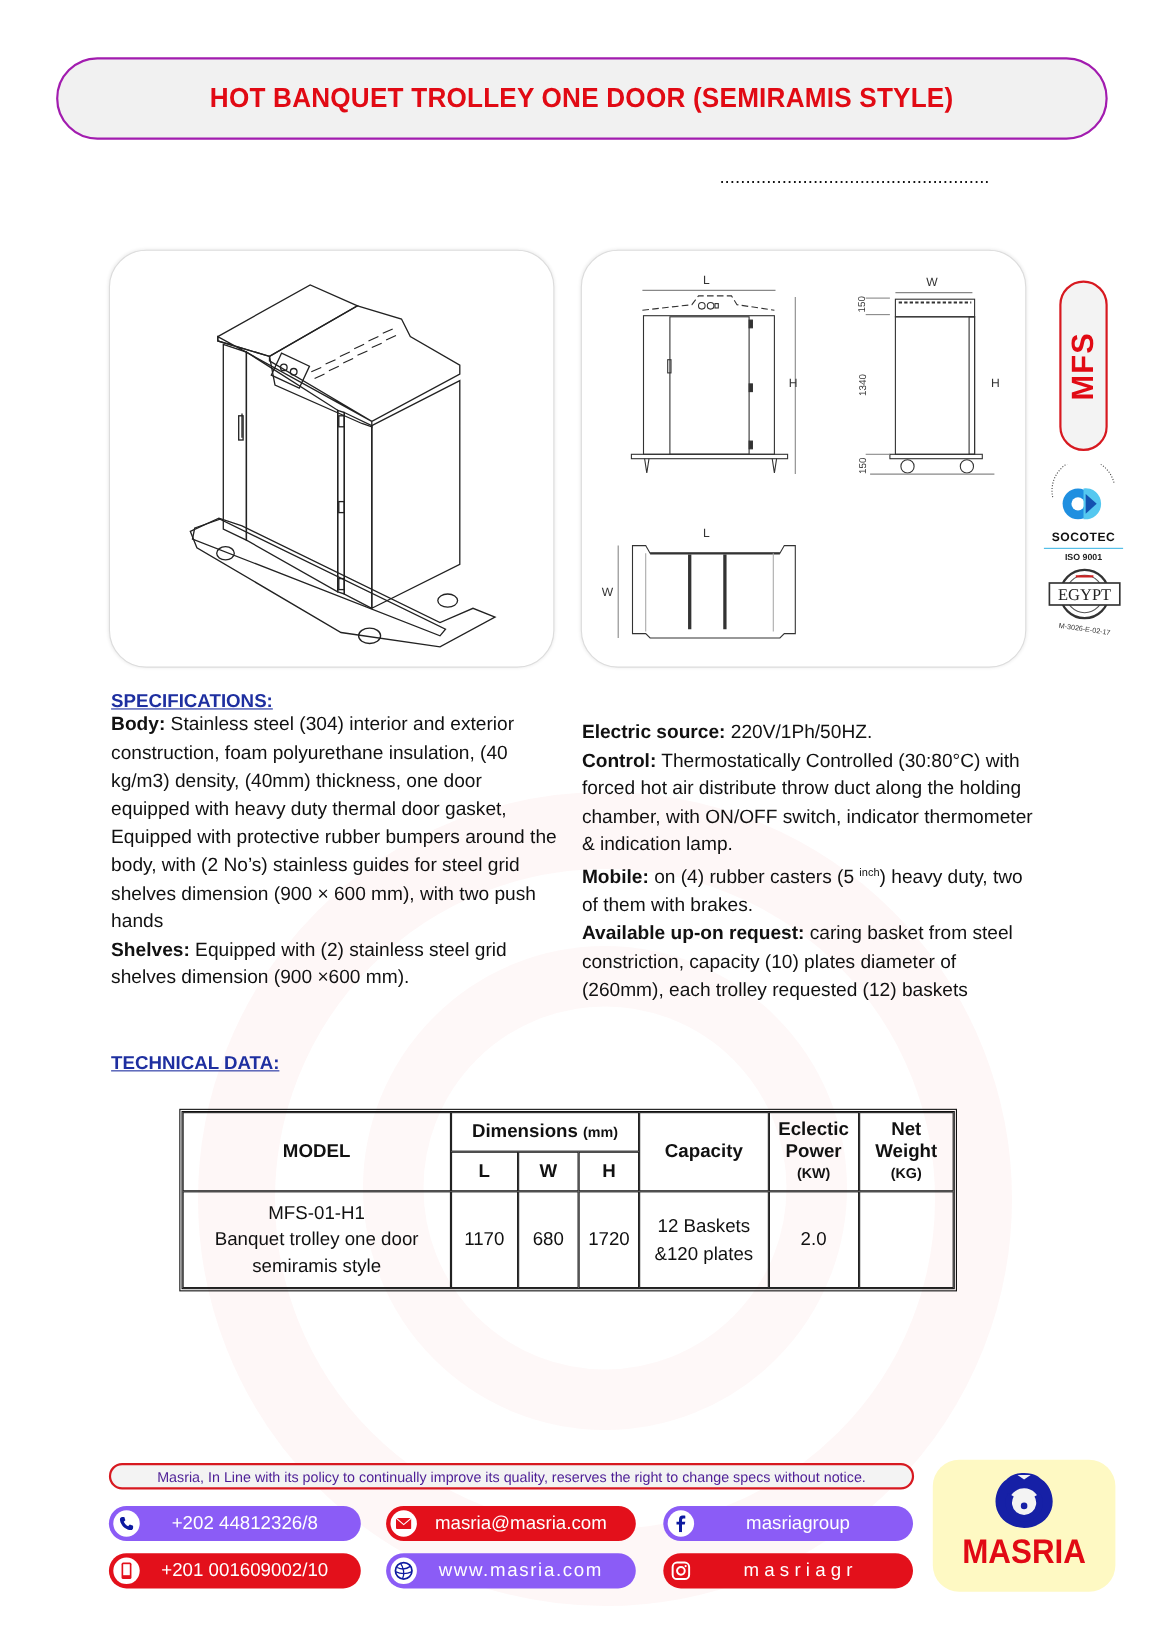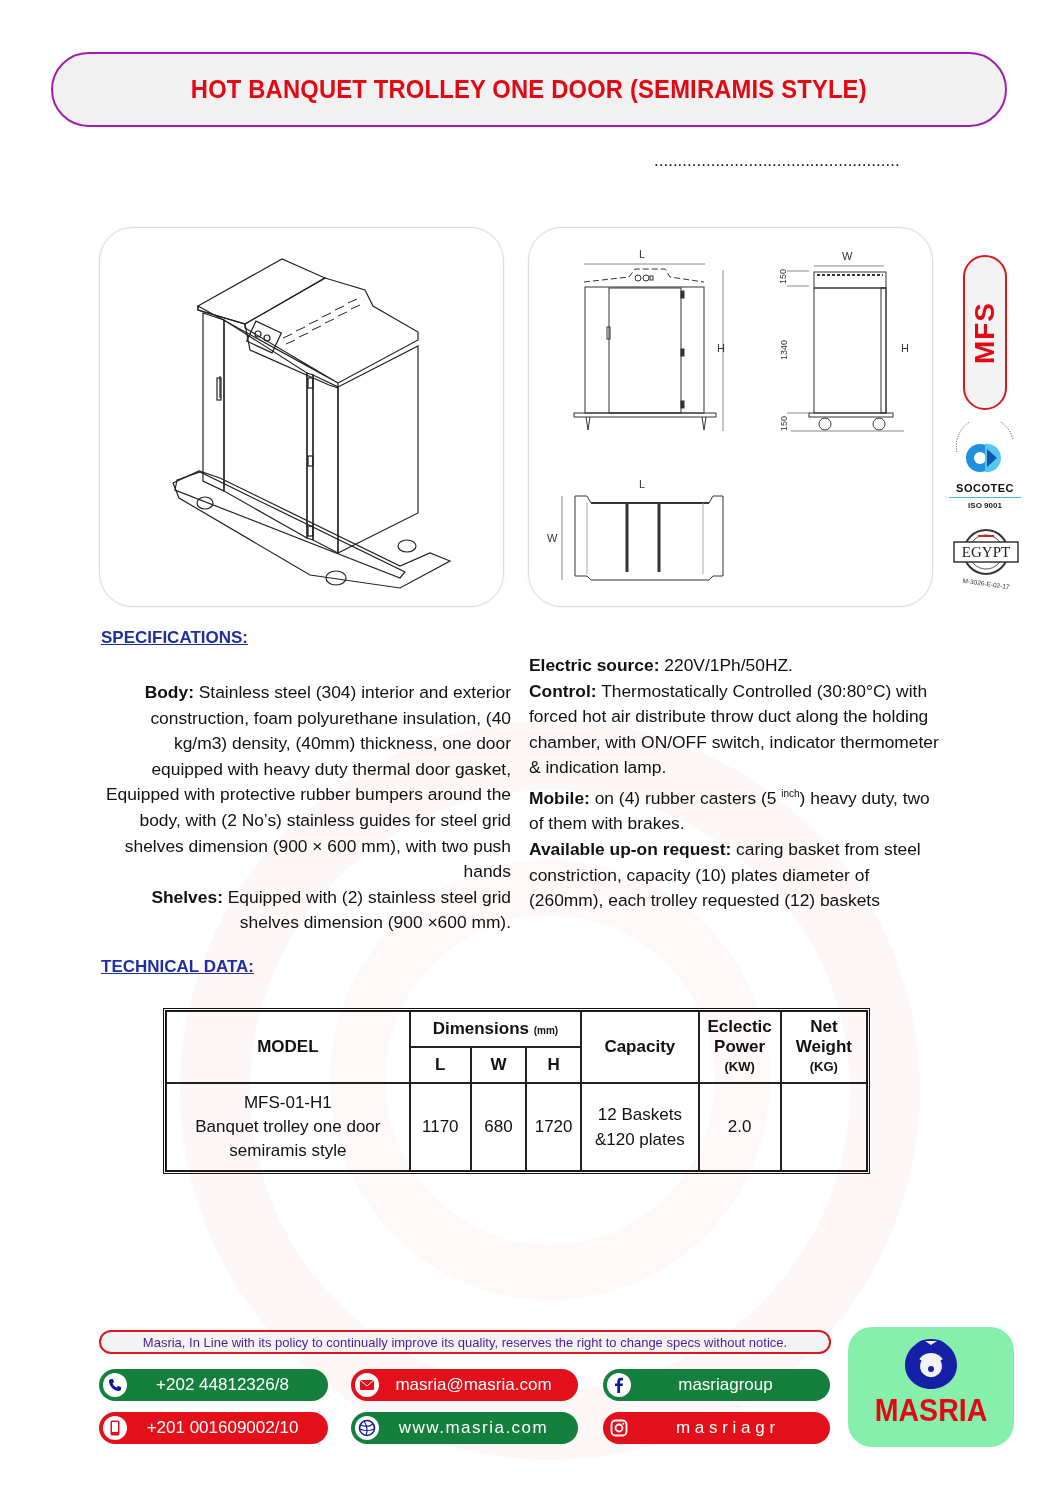--- a/index.html
+++ b/index.html
@@ -20,44 +20,44 @@
   .card-dim { left: 528px; top: 227px; width: 405px; height: 380px; }
   .img-card svg { position: absolute; left: 0; top: 0; }
 
   .mfs-badge { position: absolute; left: 963px; top: 255px; width: 44px; height: 155px; border: 2px solid #d71920; border-radius: 22px; background: #f3f3f3; z-index: 1; display: flex; align-items: center; justify-content: center; }
   .mfs-badge span { transform: rotate(-90deg); font-weight: bold; font-size: 28px; color: #e10a14; letter-spacing: 1px; white-space: nowrap; }
 
   .socotec { position: absolute; left: 945px; top: 422px; width: 80px; z-index: 1; text-align: center; }
   .socotec .name { font-weight: bold; font-size: 11px; color: #111; letter-spacing: 0.5px; }
   .socotec .line { height: 1px; background: #43b9e6; margin: 3px 4px; }
   .socotec .iso { font-size: 8px; font-weight: bold; color: #222; }
-  .egypt { position: absolute; left: 948px; top: 524px; width: 76px; height: 66px; z-index: 1; }
+  .egypt { position: absolute; left: 948px; top: 512px; width: 76px; height: 66px; z-index: 1; }
 
   .section-heading { position: absolute; font-weight: bold; font-size: 17px; color: #1e2fa0; text-decoration: underline; z-index: 1; }
   .spec-col { position: absolute; font-size: 17.4px; line-height: 25.6px; color: #111; z-index: 1; }
   .spec-col b { font-weight: bold; }
-  .spec-left { left: 101px; top: 680px; width: 410px; text-align: right; }
+  .spec-left { left: 101px; top: 646px; width: 410px; }
   .spec-right { left: 529px; top: 653px; width: 410px; }
   sup { font-size: 10px; }
 
   table.tech { position: absolute; left: 163px; top: 1008px; width: 707px; border-collapse: separate; border-spacing: 0; border: 3px double #111; z-index: 1; background: transparent; }
   table.tech th, table.tech td { border: 1px solid #222; text-align: center; font-size: 17px; color: #111; padding: 0; }
   table.tech th { font-weight: bold; }
   .th-small { font-size: 13px; font-weight: bold; }
-  .unit-small { font-size: 10px; }
+  .unit-small { font-size: 13px; }
 
   .disclaimer { position: absolute; left: 99px; top: 1330px; width: 732px; height: 24px; border: 2px solid #d71920; border-radius: 12px; background: #f3f3f3; display: flex; align-items: center; justify-content: center; font-size: 13px; color: #4c1d95; z-index: 1; white-space: nowrap; }
 
   .pill { position: absolute; height: 32px; border-radius: 16px; color: #fff; display: flex; align-items: center; z-index: 1; font-size: 17px; }
-  .pill.blue { background: #15803d; }
+  .pill.blue { background: #8b5cf6; }
   .pill.red { background: #e3101b; }
   .pill .ico { width: 24px; height: 24px; border-radius: 50%; background: #fff; margin-left: 4px; display: flex; align-items: center; justify-content: center; flex: 0 0 24px; }
   .pill .txt { flex: 1; text-align: center; padding-right: 10px; }
 
-  .logo-card { position: absolute; left: 848px; top: 1327px; width: 166px; height: 120px; border-radius: 24px; background: #86efac; z-index: 1; text-align: center; }
+  .logo-card { position: absolute; left: 848px; top: 1327px; width: 166px; height: 120px; border-radius: 24px; background: #fef9c3; z-index: 1; text-align: center; }
   .logo-card .word { position: absolute; left: 0; right: 0; top: 66px; font-weight: bold; font-size: 31px; color: #e10a14; letter-spacing: 0px; font-family: "Liberation Sans", sans-serif; transform: scaleX(0.92); }
 </style>
 </head>
 <body>
 
 <div class="watermark"></div>
 <div class="watermark2"></div>
 
 <div class="title-bar">
   <h1>HOT BANQUET TROLLEY ONE DOOR (SEMIRAMIS STYLE)</h1>

